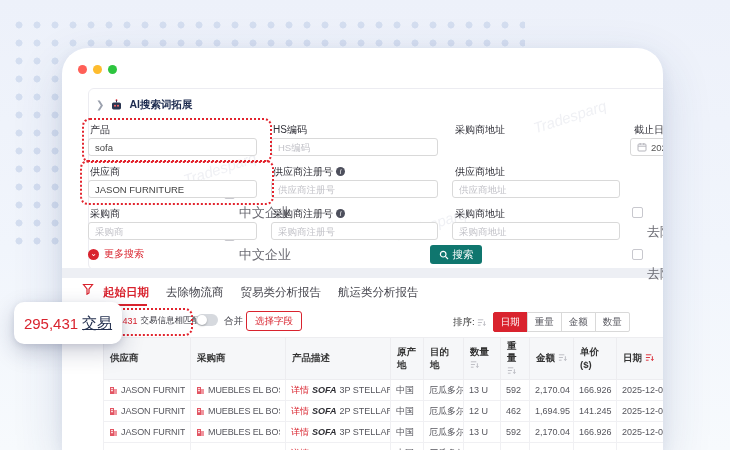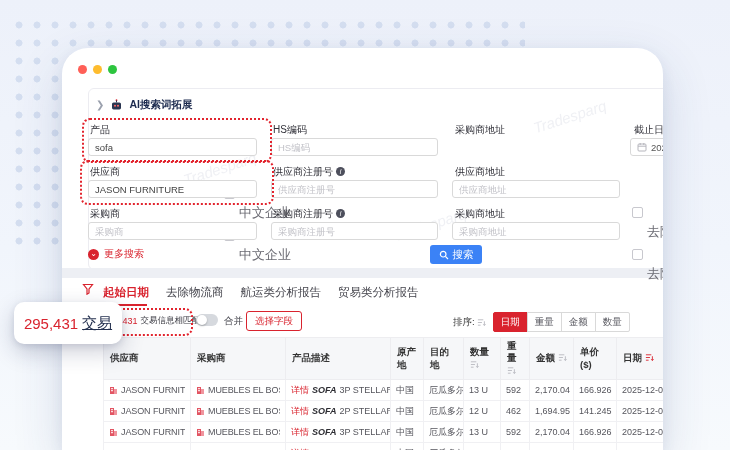--- a/index.html
+++ b/index.html
@@ -32,21 +32,21 @@
   .cb{display:flex;align-items:center;gap:4px;position:absolute;white-space:nowrap;}
   .cb .box{width:9px;height:9px;border:1px solid #c8c8ce;border-radius:2px;background:#fff;flex:0 0 auto;}
   .cb .txt{font-size:13px;color:#6b6b73;margin-top:39px;}
   .info-ic{display:inline-flex;width:9px;height:9px;border-radius:50%;background:#4d4f5c;color:#fff;
     font-size:7px;align-items:center;justify-content:center;vertical-align:1px;margin-left:3px;font-style:italic;}
   .dotbox{position:absolute;border:2px dotted #e2242e;border-radius:8px;pointer-events:none;z-index:5;}
   .more-search{position:absolute;left:26px;top:199px;display:flex;align-items:center;gap:5px;
     color:#d9232e;font-size:10px;cursor:pointer;}
   .more-ic{width:11px;height:11px;border-radius:50%;background:#d9232e;color:#fff;display:flex;
     align-items:center;justify-content:center;font-size:8px;line-height:8px;}
-  .search-btn{position:absolute;left:368px;top:197px;width:52px;height:19px;background:#3b82f6;color:#fff;
+  .search-btn{position:absolute;left:368px;top:197px;width:52px;height:19px;background:#0f766e;color:#fff;
     border:none;border-radius:3px;font-size:10.5px;display:flex;align-items:center;justify-content:center;gap:4px;
     font-family:"Liberation Sans",sans-serif;cursor:pointer;}
   .gray-band{position:absolute;left:0;top:220px;width:601px;height:10px;background:#edeff4;}
   .funnel{position:absolute;left:20px;top:233px;}
   .tabs{position:absolute;left:41px;top:237px;display:flex;gap:17px;}
   .tab{font-size:11.5px;color:#44444c;padding-bottom:6px;position:relative;cursor:pointer;white-space:nowrap;}
   .tab.active{color:#d9232e;font-weight:bold;}
   .tab.active::after{content:"";position:absolute;left:2px;right:2px;bottom:0;height:2px;background:#d9232e;}
   .res-row{position:absolute;left:35px;top:261px;height:24px;display:flex;align-items:center;}
   .res-match{display:flex;align-items:center;gap:3px;padding:0 8px;height:22px;white-space:nowrap;}
@@ -178,22 +178,22 @@
 
   <div class="funnel">
     <svg width="12" height="12" viewBox="0 0 12 12">
         <path d="M1.5 1.5h9L7 6v4l-2 1.2V6z" fill="none" stroke="#d9232e" stroke-width="1.2"></path>
       </svg>
   </div>
 
   <div class="tabs">
     <div class="tab active">起始日期</div>
     <div class="tab">去除物流商</div>
+    <div class="tab">贸易类分析报告</div>
     <div class="tab">航运类分析报告</div>
-    <div class="tab">贸易类分析报告</div>
   </div>
 
   <div class="res-row">
     <div class="res-match">
       <span class="res-count">295,431</span>
       <span class="res-text">交易信息相匹配</span>
     </div>
   </div>
   <div class="toggle">
       <span class="knob"></span>

